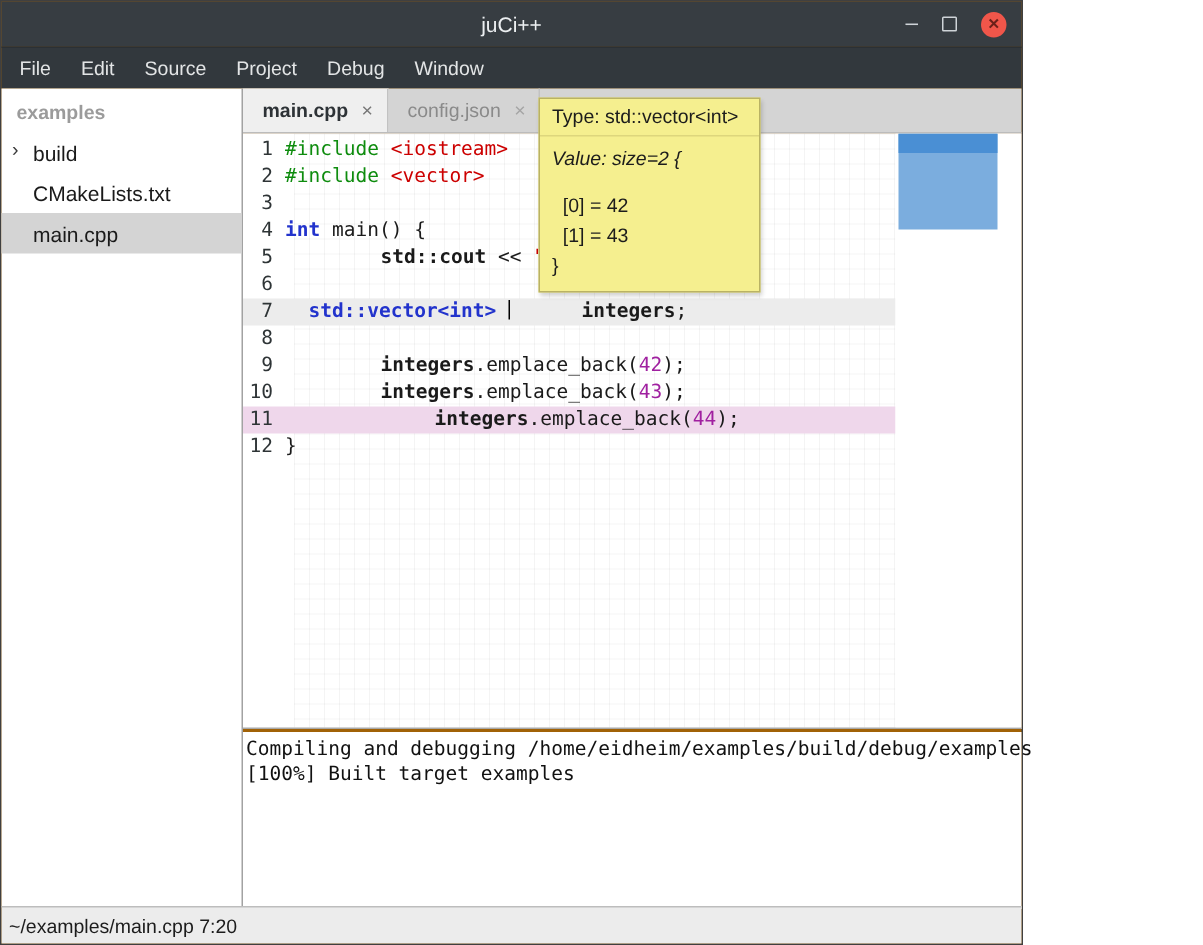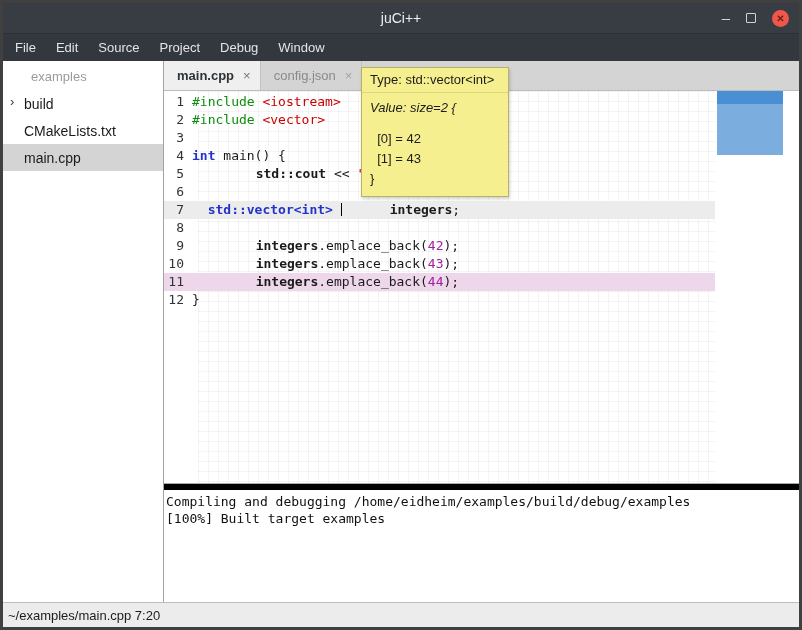--- a/index.html
+++ b/index.html
@@ -1,39 +1,39 @@
 <!DOCTYPE html>
 <html style="--kw: #2233cc; --pp: #0e8c0e; --str: #cc0000; --num: #a020a0; --cur-bg: #ececec; --dbg-bg: #efd7eb; --tt-bg: #f5ef8f;"><head>
 <meta charset="utf-8">
 <style>
   :root{
     --kw:#2233cc; --pp:#0e8c0e; --str:#cc0000; --num:#a020a0;
     --cur-bg:#ececec; --dbg-bg:#efd7eb; --tt-bg:#f5ef8f;
   }
   *{box-sizing:border-box; margin:0; padding:0;}
   body{width:802px;height:630px;overflow:hidden;font-family:"Liberation Sans",sans-serif;background:#fff;}
-  .window{position:relative;width:802px;height:630px;background:#000000;border:3px solid #404040;}
+  .window{position:relative;width:682px;height:630px;background:#a16207;border:1px solid #404040;}
 
   
   .titlebar{position:absolute;top:0;left:0;right:0;height:30px;background:#373d42;color:#eceff1;
     display:flex;align-items:center;justify-content:center;font-size:14px;}
   .win-controls{position:absolute;right:10px;top:0;height:30px;display:flex;align-items:center;gap:16px;}
   .btn-min{color:#cfd4d8;font-size:15px;line-height:30px;cursor:default;}
   .btn-restore{width:10px;height:10px;border:1px solid #cfd4d8;border-radius:1px;}
   .btn-close{width:17px;height:17px;border-radius:50%;background:#f0564a;color:#6b2019;
     display:flex;align-items:center;justify-content:center;font-size:10px;font-weight:bold;}
 
   
   .menubar{position:absolute;top:30px;left:0;right:0;height:28px;background:#32383d;border-top:1px solid #2b3034;
     display:flex;color:#e3e5e6;font-size:13px;padding-left:2px;}
   .menu-item{padding:0 10px;line-height:28px;}
 
   
   .sidebar{position:absolute;top:58px;left:0;width:161px;bottom:25px;background:#fff;border-right:1px solid #a2a2a2;}
-  .sidebar-header{color:#9b9b9b;font-size:13px;padding:8px 28px 6px;}
+  .sidebar-header{color:#9b9b9b;font-size:13px;padding:8px 10px 6px;font-weight:bold;}
   .tree-item{height:27px;display:flex;align-items:center;font-size:14px;color:#1a1a1a;padding-left:21px;position:relative;}
   .tree-item .chevron{position:absolute;left:7px;top:4px;color:#3a3a3a;font-size:13px;}
   .tree-item.selected{background:#d4d4d4;}
 
   
   .tabbar{position:absolute;left:161px;top:58px;right:0;height:30px;background:#d4d4d4;display:flex;border-bottom:1px solid #bcbcbc;}
   .tab{display:flex;align-items:center;gap:9px;padding:0 9px 0 13px;height:100%;font-size:13px;border-right:1px solid #c2c2c2;}
   .tab.active{background:#efefef;font-weight:bold;color:#2d3236;}
   .tab.inactive{color:#8a8a8a;}
   .tab-close{font-size:13px;color:#777;font-weight:normal;}
@@ -41,21 +41,21 @@
 
   
   .editor{position:absolute;left:161px;top:88px;right:0;bottom:143px;background:#fff;border-bottom:1px solid #a8a8a8;overflow:hidden;}
   .editor-grid{position:absolute;top:0;bottom:0;left:34px;right:84px;
     background-image:linear-gradient(to right,rgba(0,0,0,0.045) 1px,transparent 1px),
                      linear-gradient(to bottom,rgba(0,0,0,0.045) 1px,transparent 1px);
     background-size:10px 10px;}
   .code-rows{position:absolute;left:0;top:2px;right:84px;}
   .code-row{display:flex;height:18px;line-height:18px;font-family:"DejaVu Sans Mono",monospace;font-size:13px;}
   .code-row.cur{background:var(--cur-bg);}
-  .code-row.dbg{background:var(--dbg-bg);}
+  .code-row.dbg{background:var(--dbg-bg);gap:36px;}
   .gutter{width:28px;flex:none;text-align:right;padding-right:8px;color:#2e3436;}
   .code{white-space:pre;color:#1a1a1a;}
   .tok-pp{color:var(--pp);}
   .tok-inc{color:var(--str);}
   .tok-kw{color:var(--kw);font-weight:bold;}
   .tok-str{color:var(--str);}
   .tok-num{color:var(--num);}
   .tok-b{font-weight:bold;margin-left:48px;}
   .caret{display:inline-block;width:1px;height:13px;background:#000;vertical-align:-2px;}
 

